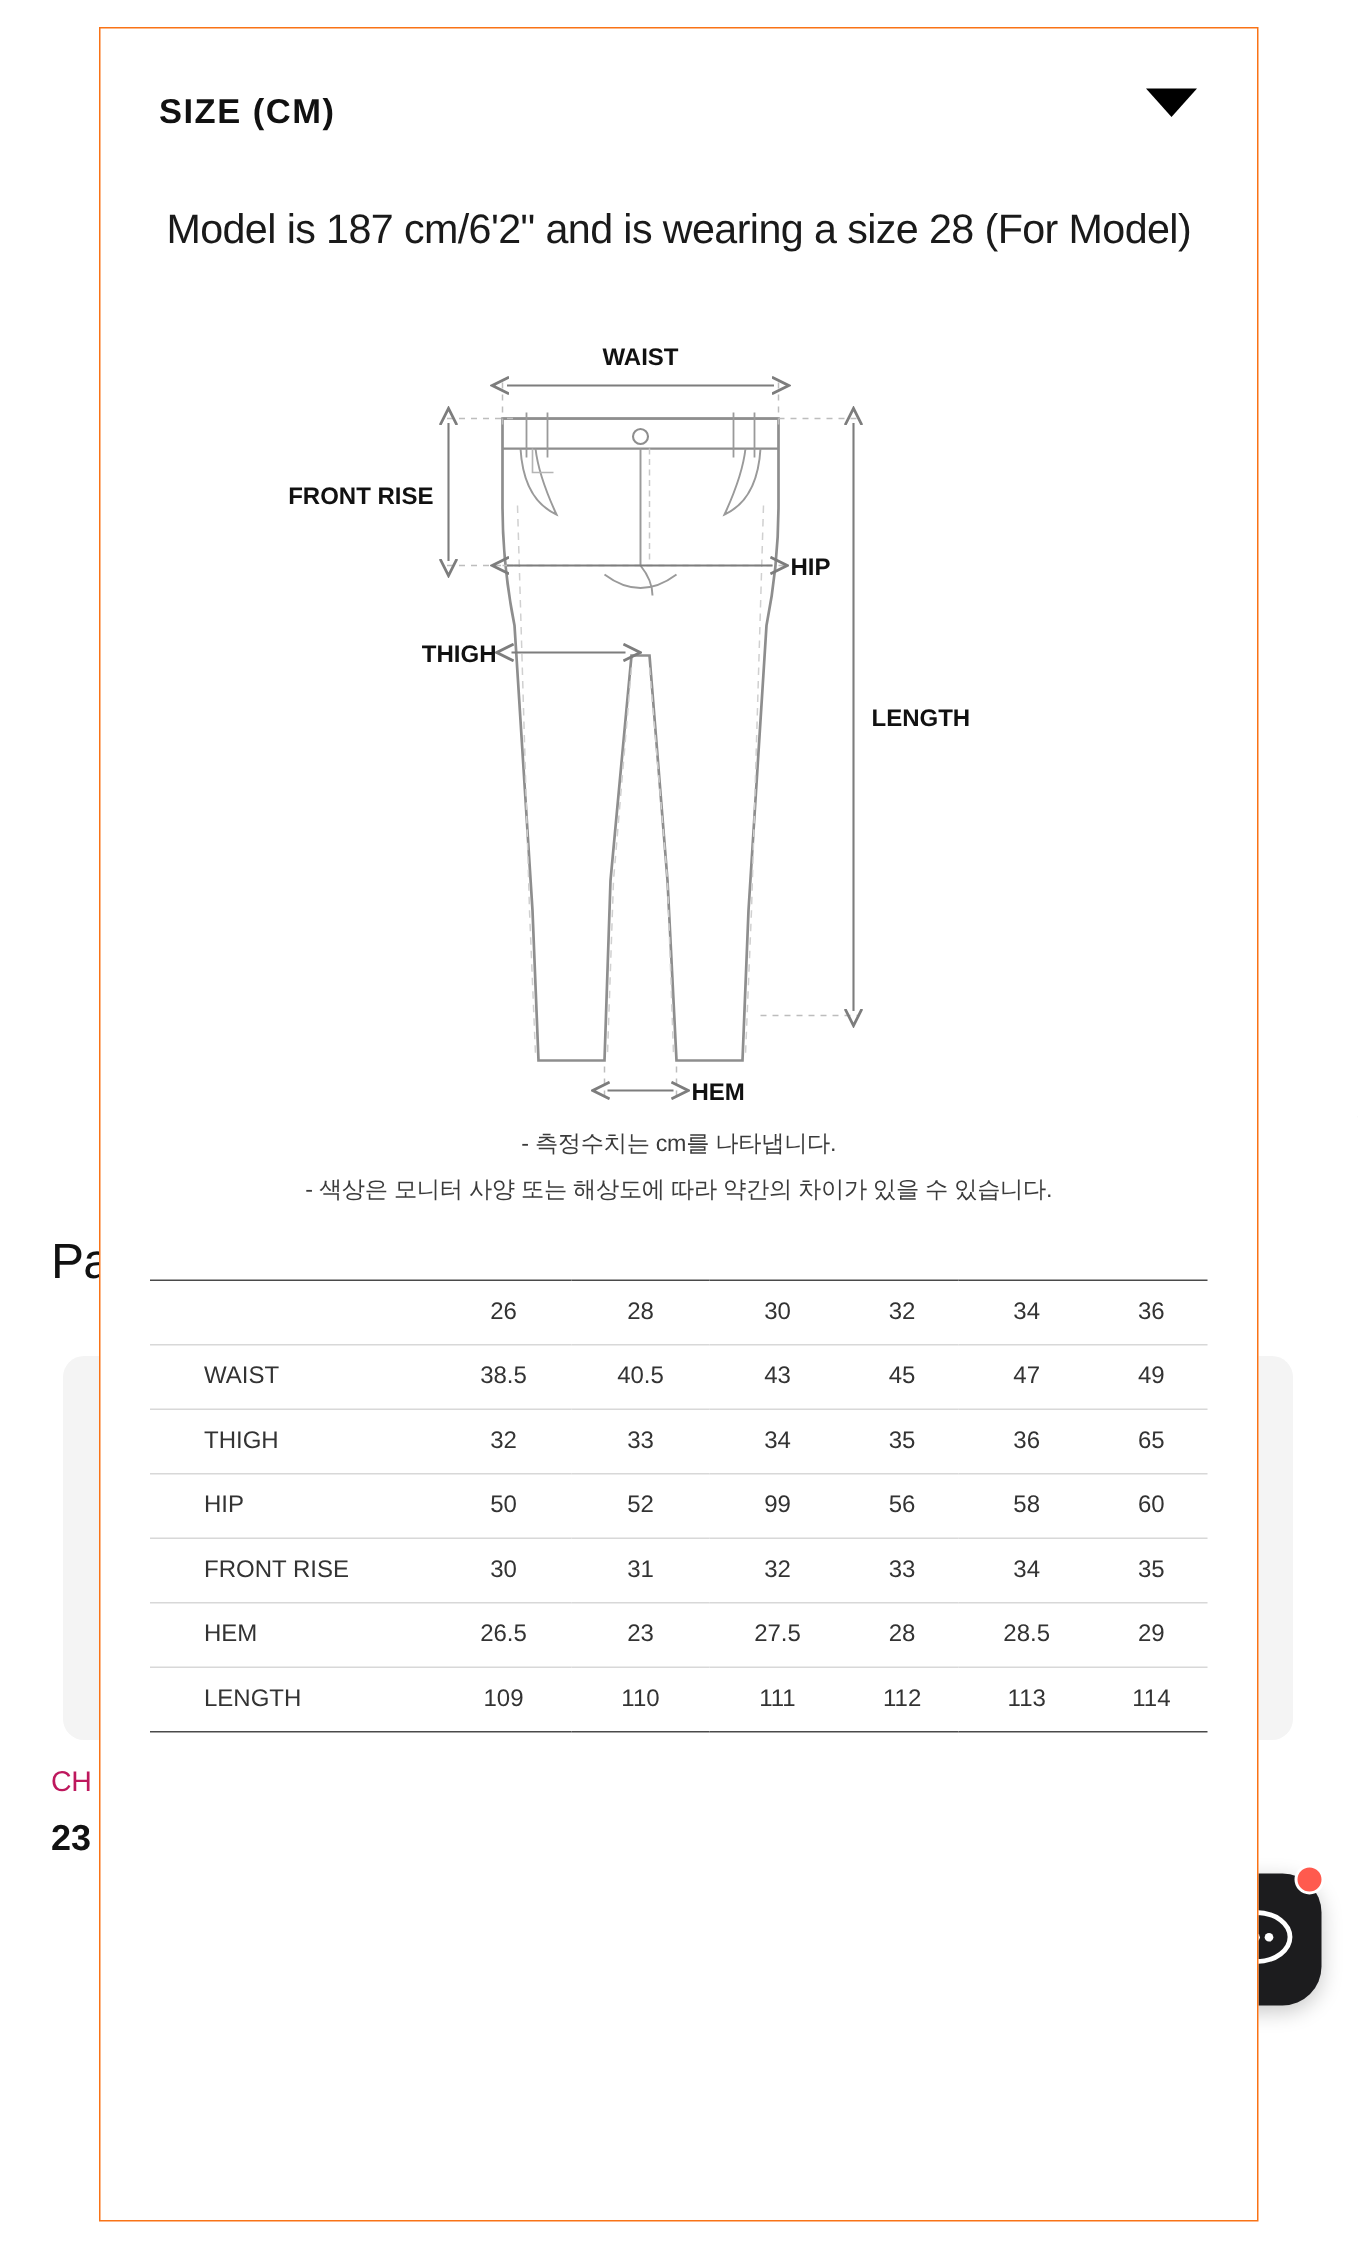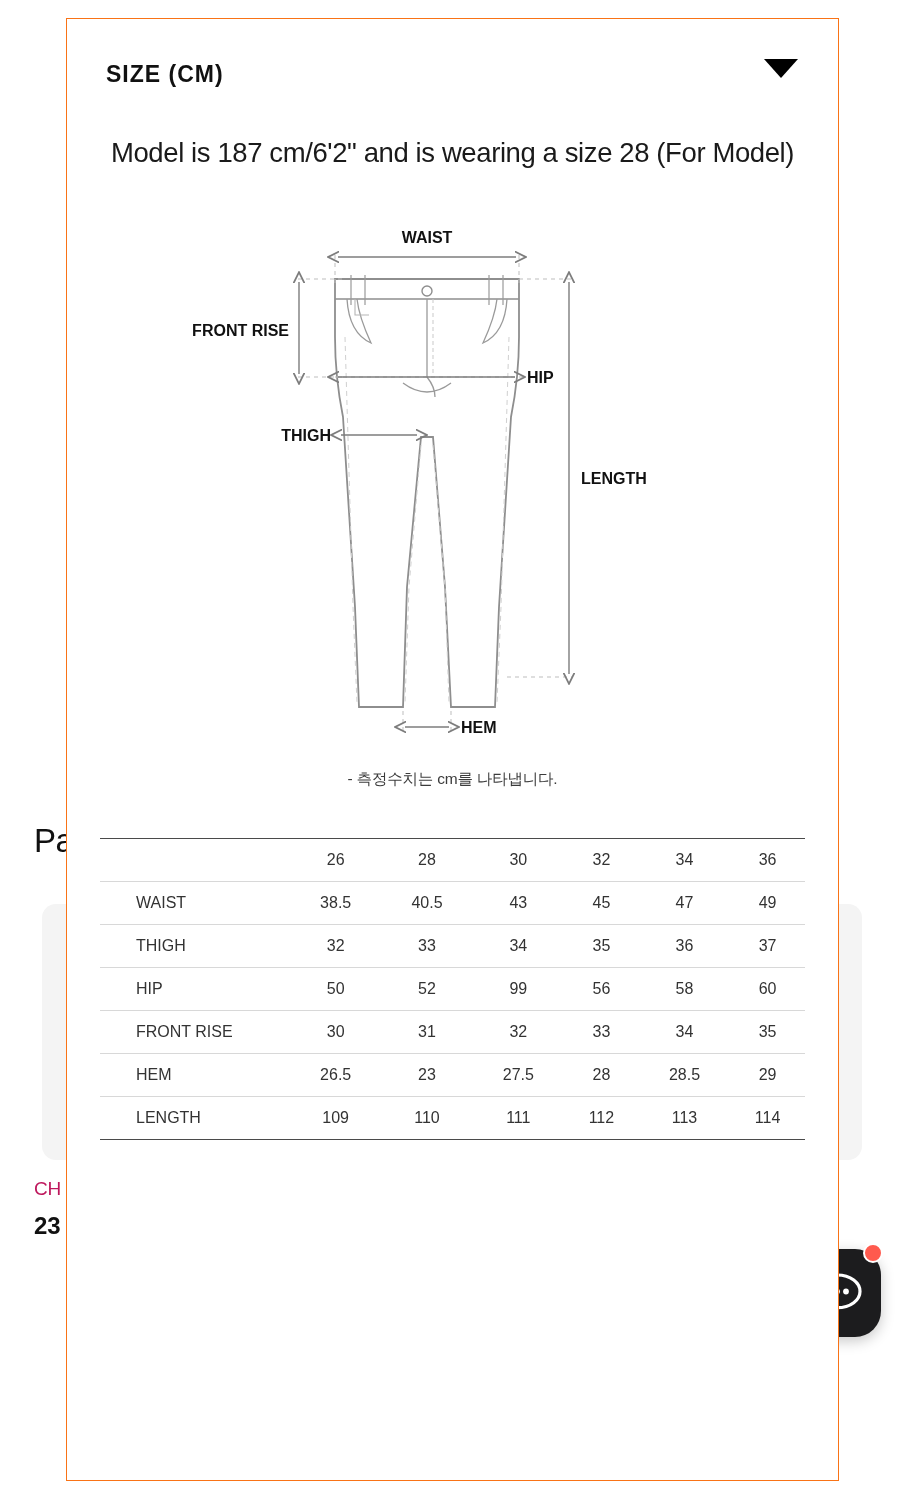--- a/index.html
+++ b/index.html
@@ -131,21 +131,20 @@
   
   .diagram-wrap {
     position: relative;
     margin-top: 14px;
     height: 560px;
   }
   .diagram-wrap svg { display: block; margin: 0 auto; }
 
   
   .notes {
-    margin-top: 16px;
     text-align: center;
     color: #3b3b3b;
     font-size: 15.5px;
     line-height: 2.0;
     letter-spacing: -0.2px;
   }
 
   
   .size-table {
     margin: 44px 33px 0 33px;
@@ -272,20 +271,21 @@
           <text x="424" y="196" text-anchor="start">HIP</text>
           <text x="228" y="254" text-anchor="end">THIGH</text>
           <text x="478" y="297" text-anchor="start">LENGTH</text>
           <text x="358" y="546" text-anchor="start">HEM</text>
         </g>
       </svg>
     </div>
 
     <div class="notes">
       <div>- 측정수치는 cm를 나타냅니다.</div>
+      <div>- 색상은 모니터 사양 또는 해상도에 따라 약간의 차이가 있을 수 있습니다.</div>
     </div>
 
     <table class="size-table">
       <thead>
         <tr>
           <th class="rowhead"></th>
           <th>26</th>
           <th>28</th>
           <th>30</th>
           <th>32</th>
@@ -303,21 +303,21 @@
           <td>47</td>
           <td>49</td>
         </tr>
         <tr>
           <td class="rowhead">THIGH</td>
           <td>32</td>
           <td>33</td>
           <td>34</td>
           <td>35</td>
           <td>36</td>
-          <td>37</td>
+          <td>65</td>
         </tr>
         <tr>
           <td class="rowhead">HIP</td>
           <td>50</td>
           <td>52</td>
           <td>99</td>
           <td>56</td>
           <td>58</td>
           <td>60</td>
         </tr>

